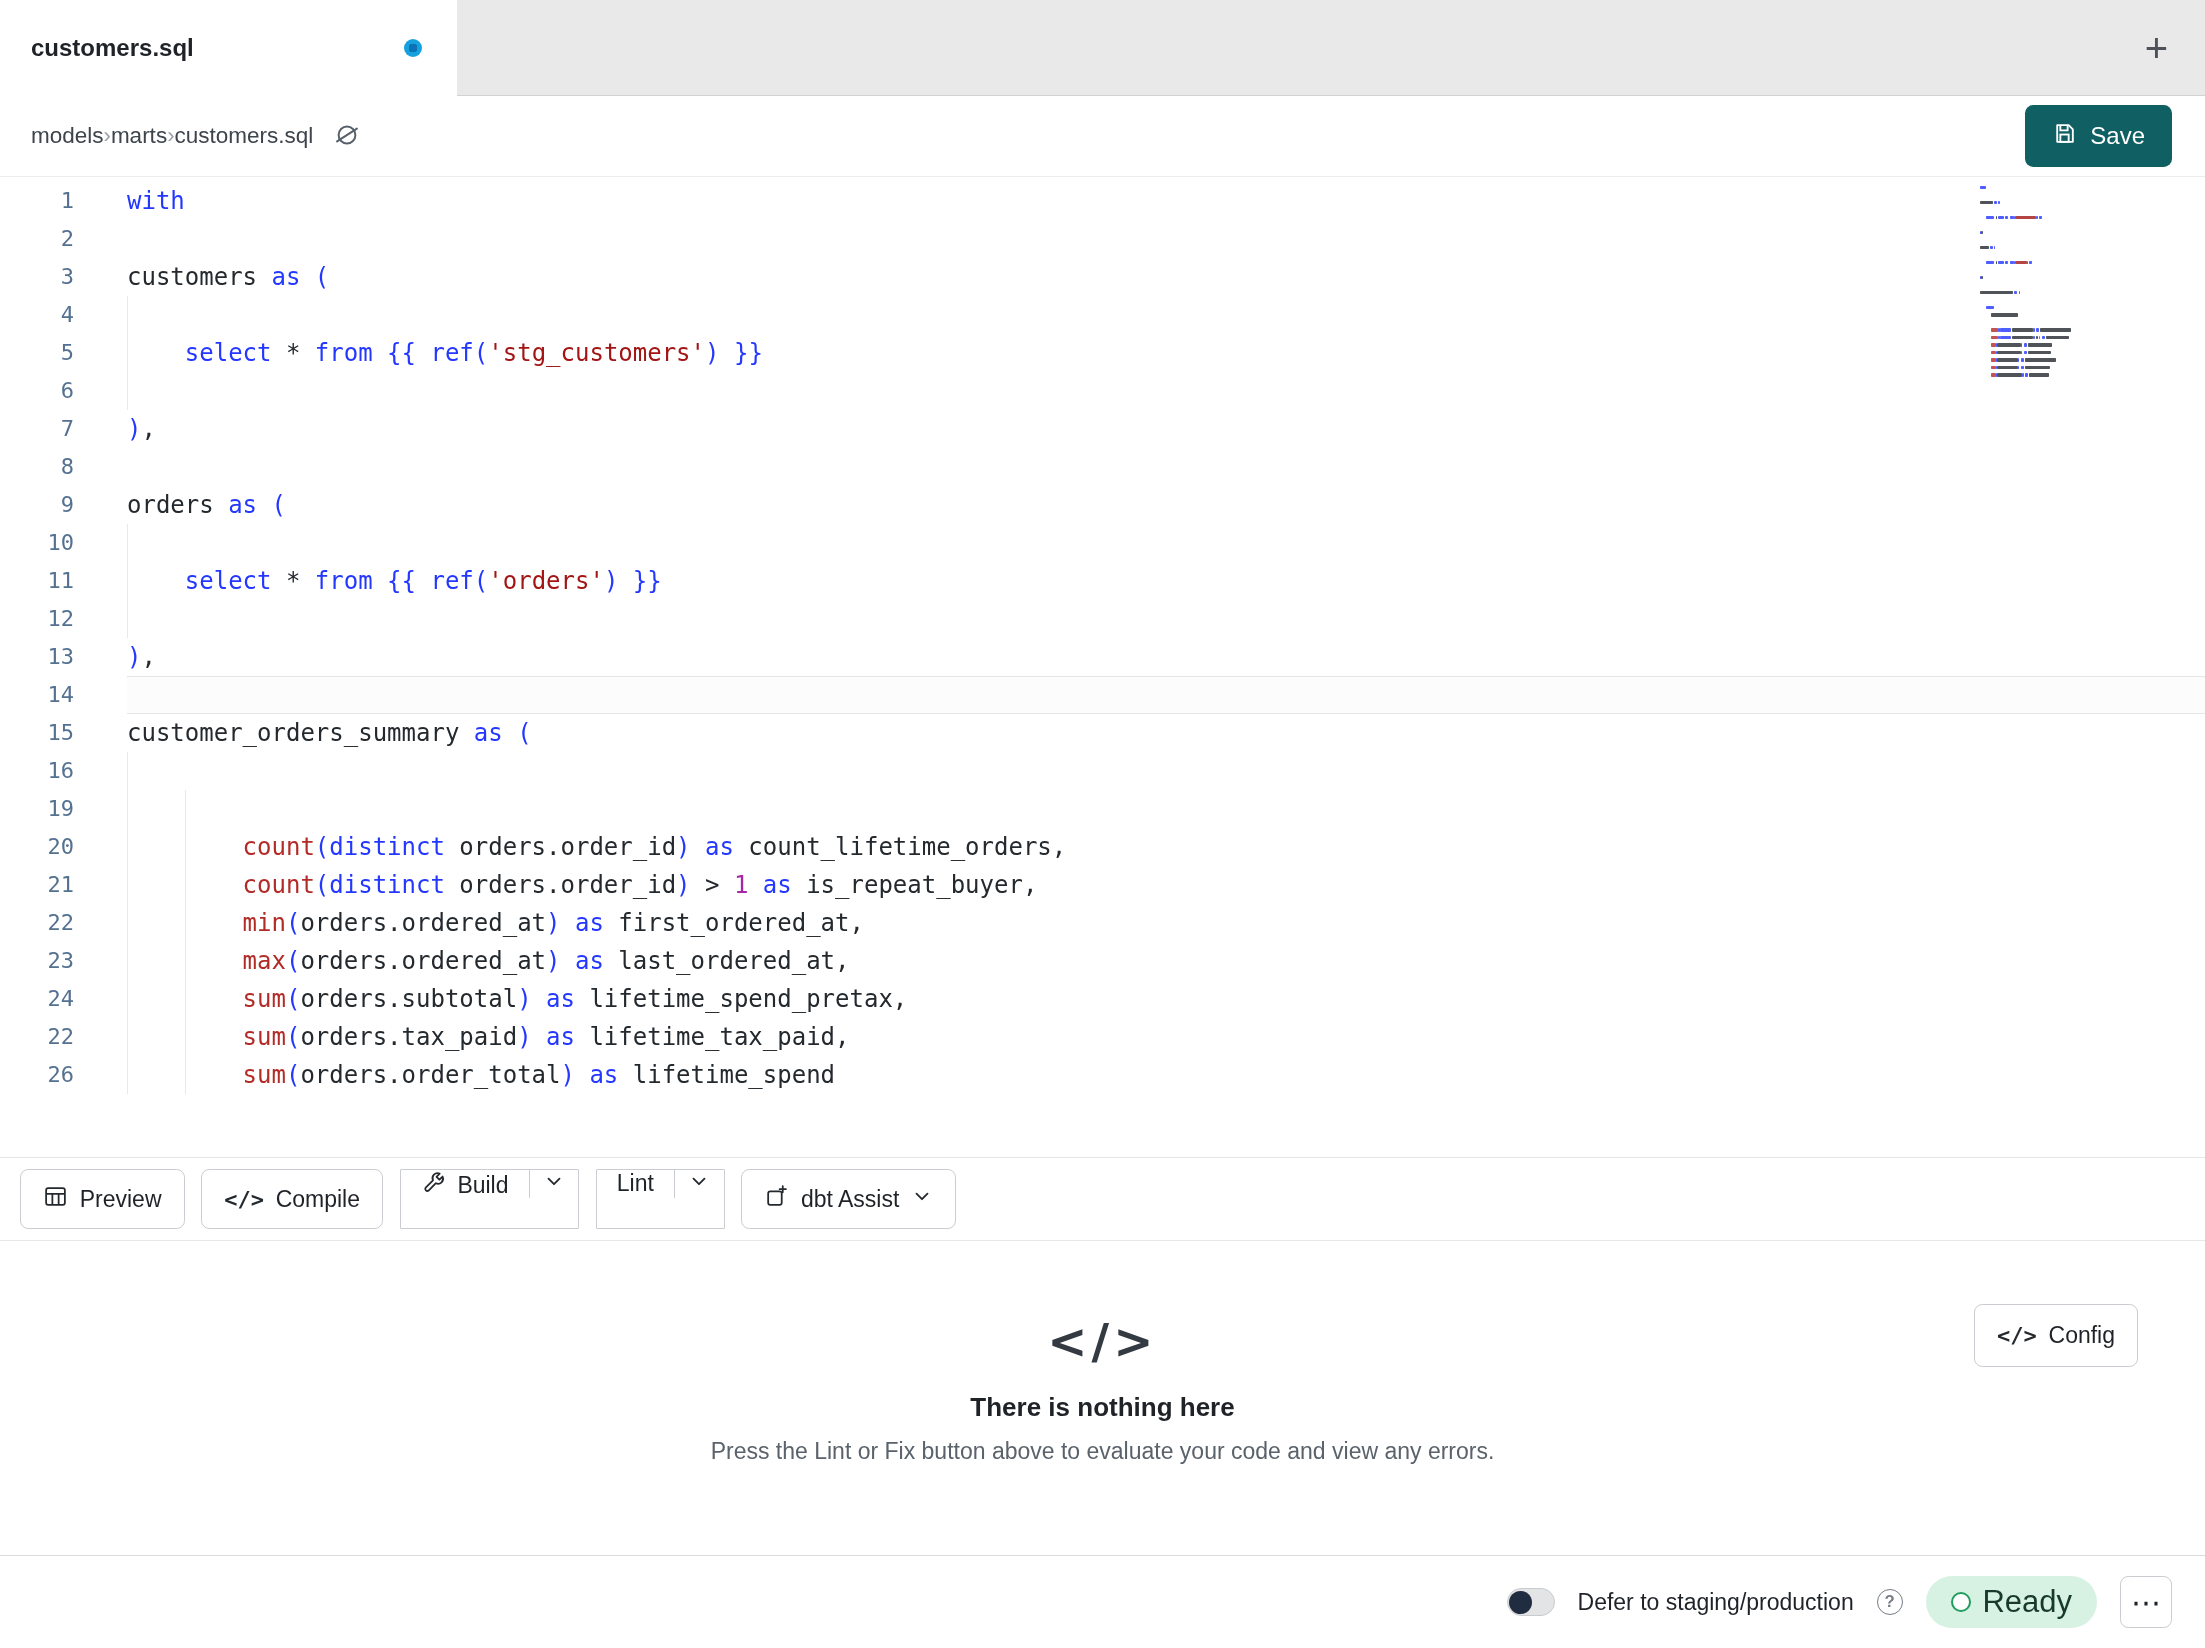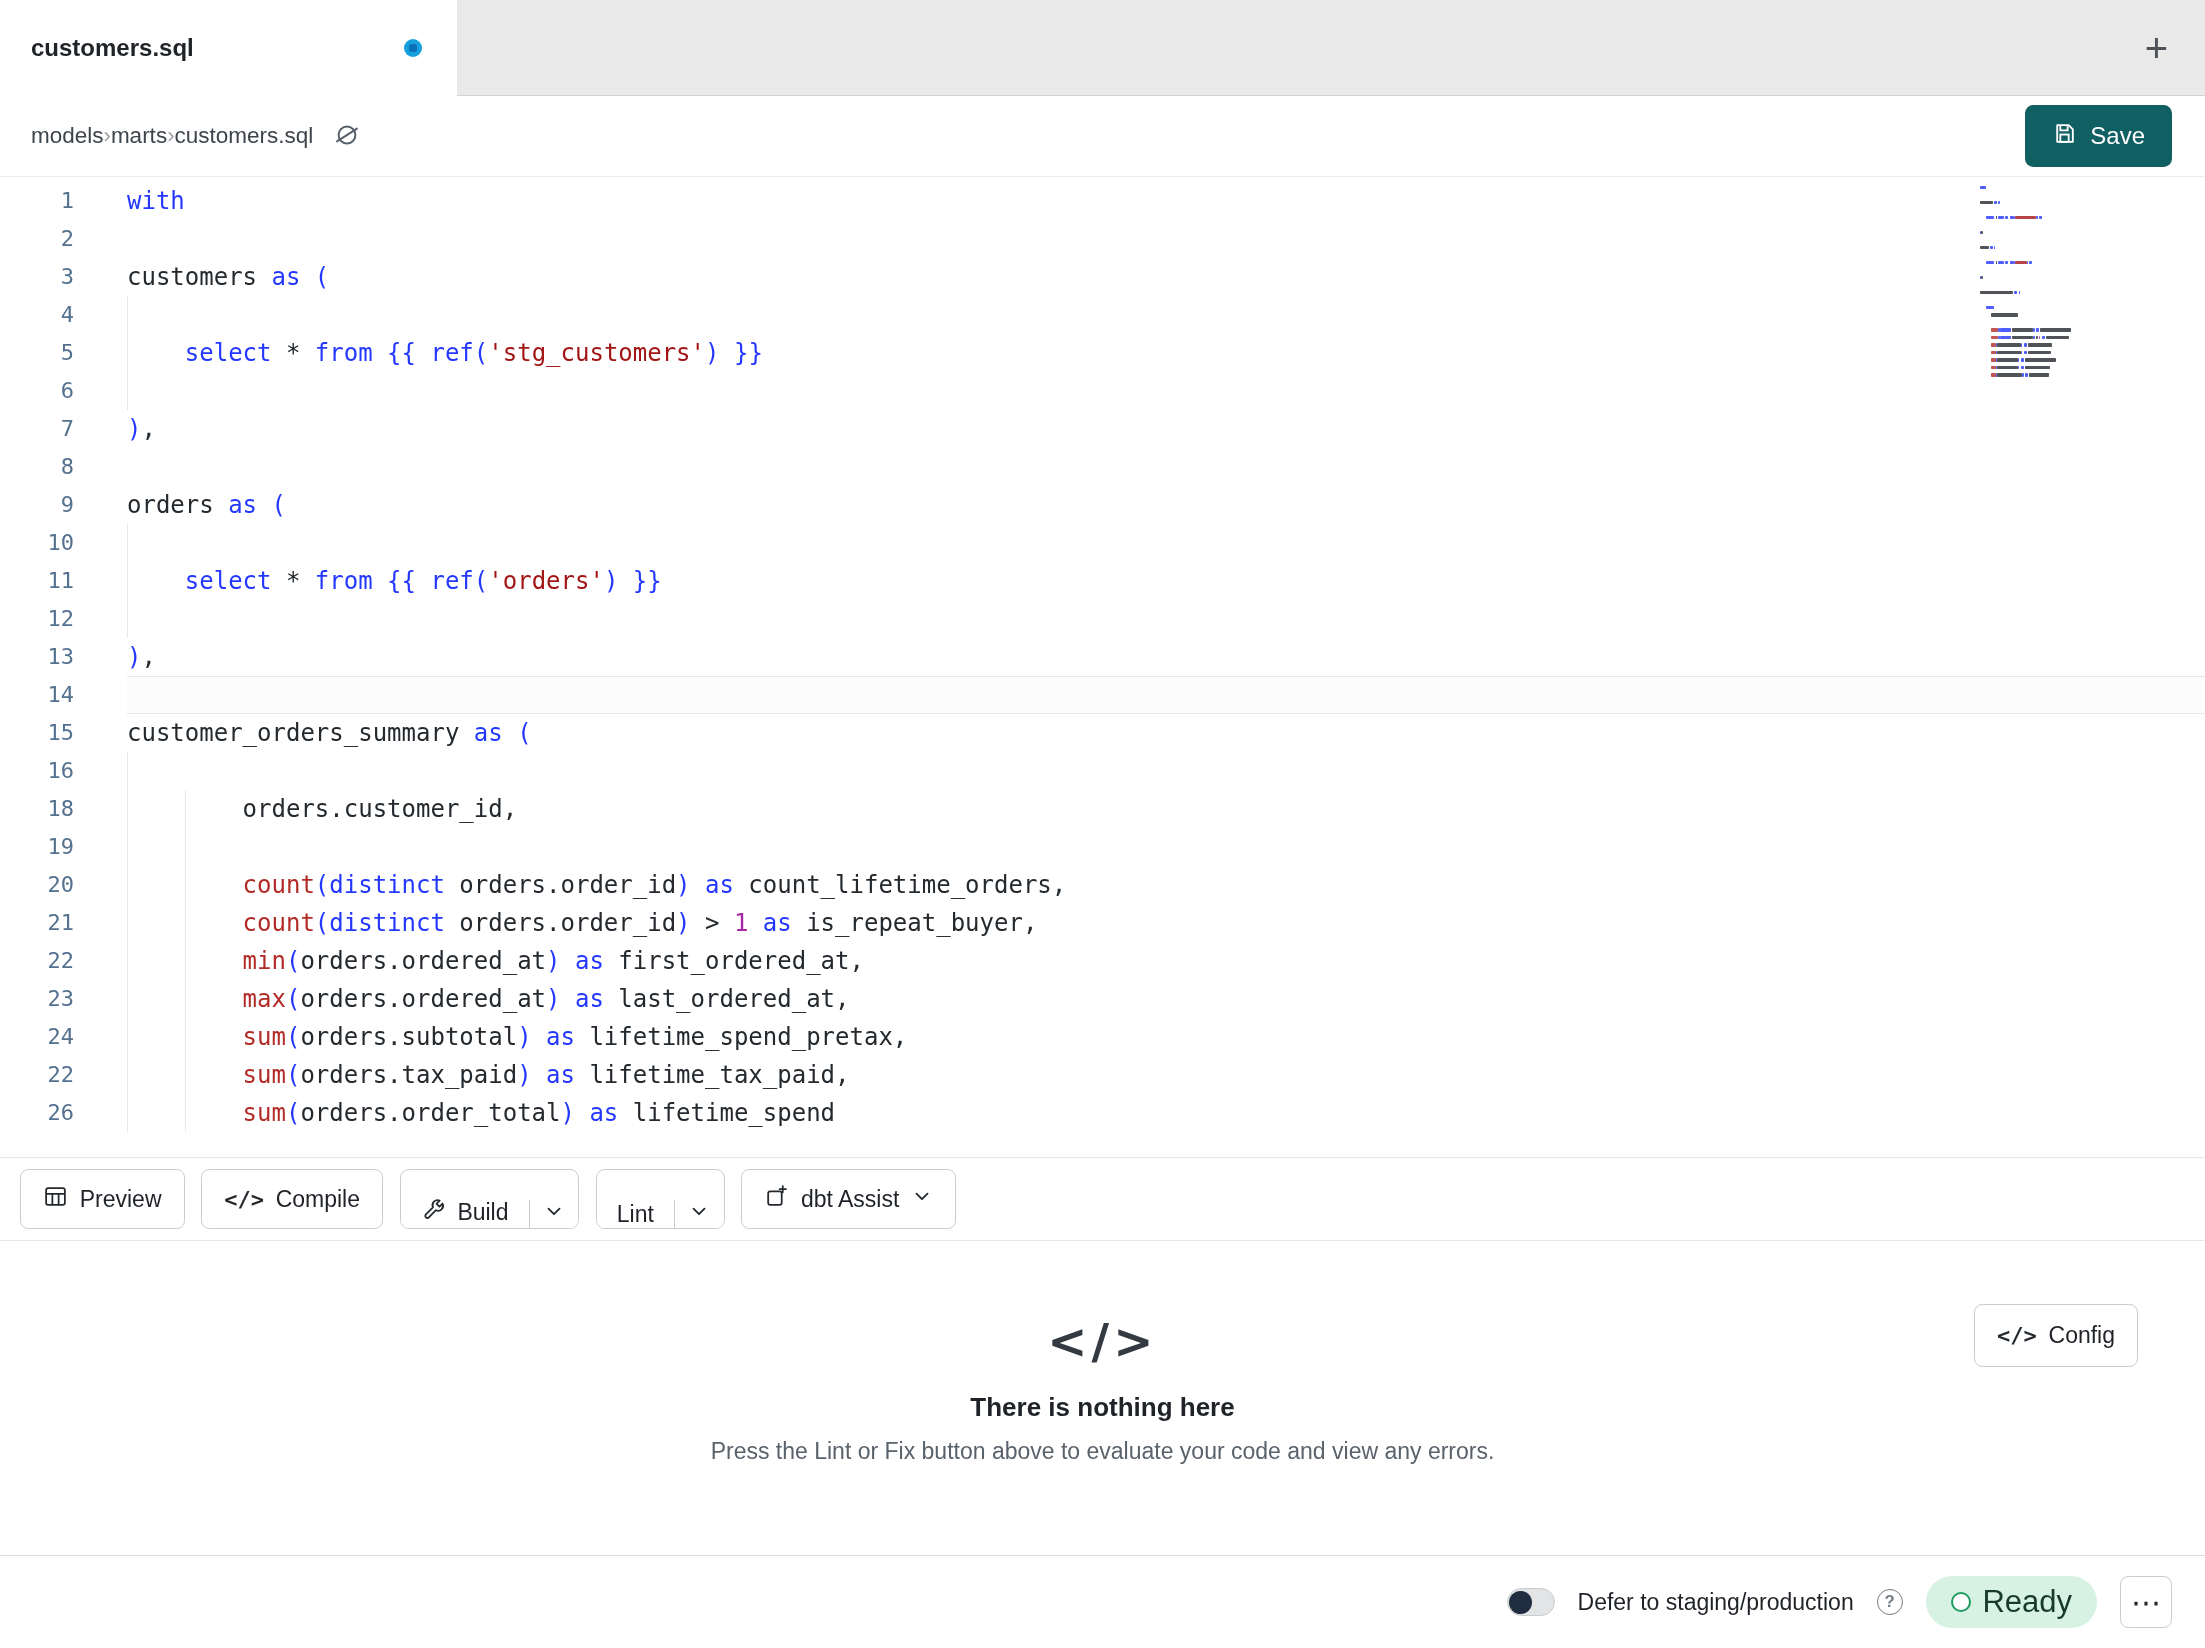--- a/index.html
+++ b/index.html
@@ -32,21 +32,21 @@
   .guide { position:absolute; top:0; bottom:0; width:0; border-left:0.8px solid #e9e9e9; }
   .line.active .code { background:#fcfcfc; box-shadow: inset 0 0.8px 0 #dedede, inset 0 -0.8px 0 #dedede; }
 
   .minimap { position:absolute; top:6.7px; right:98px; width:127px; cursor:pointer; }
   .mm-row { height:7.5px; display:flex; align-items:center; }
   .mm-row span { display:inline-block; height:3.3px; border-radius:0.8px; flex:none; opacity:.8; }
 
   
   .toolbar { flex:none; height:84px; display:flex; align-items:center; gap:16.7px; padding-left:20px; border-top:0.8px solid #e7e7e7; border-bottom:0.8px solid #e7e7e7; background:#fff; }
   .btn { display:flex; align-items:center; gap:11.7px; height:60px; border:1.7px solid #c9ccd0; border-radius:8.3px; background:#fff; font-size:23px; color:#1f2328; padding:0 22px; font-family:inherit; cursor:pointer; }
-  .btn-group { display:flex; align-items:flex-end; height:60px; border:1.7px solid #c9ccd0; border-radius:9px; overflow:hidden; background:#fff; }
+  .btn-group { display:flex; align-items:flex-start; height:60px; border:1.7px solid #c9ccd0; border-radius:1px; overflow:hidden; background:#fff; }
   .btn-group > button { border:none; background:#fff; display:flex; align-items:center; gap:11.7px; padding:0 20px; font-size:23px; color:#1f2328; font-family:inherit; cursor:pointer; }
   .btn-group > button + button { border-left:1.7px solid #c9ccd0; padding:0 13.3px; }
   .codeglyph { font-family:"DejaVu Sans Mono", monospace; font-weight:700; font-size:22px; color:#24292e; }
 
   .panel-tabs { margin-left:auto; display:flex; align-items:stretch; height:100%; gap:46px; padding-right:300px; }
   .ptab { display:flex; align-items:center; padding:0 20px; font-size:23px; color:#1f2328; cursor:pointer; }
   .ptab.active { box-shadow: inset 0 -4.2px 0 #6b7178; }
 
   
   .results { flex:none; height:314px; position:relative; background:#fff; }
@@ -167,24 +167,20 @@
           <span class="ln">14</span>
           <span class="code"></span>
         </div>
         <div class="line">
           <span class="ln">15</span>
           <span class="code"><span class="tk-txt">customer_orders_summary </span><span class="tk-kw">as</span><span class="tk-txt"> </span><span class="tk-paren">(</span></span>
         </div>
         <div class="line">
           <span class="ln">16</span>
           <span class="code"><span class="guide" style="left: 0ch;"></span></span>
-        </div>
-        <div class="line">
-          <span class="ln">18</span>
-          <span class="code"><span class="guide" style="left: 0ch;"></span><span class="guide" style="left: 4ch;"></span><span class="tk-txt">        orders.customer_id,</span></span>
         </div>
         <div class="line">
           <span class="ln">19</span>
           <span class="code"><span class="guide" style="left: 0ch;"></span><span class="guide" style="left: 4ch;"></span></span>
         </div>
         <div class="line">
           <span class="ln">20</span>
           <span class="code"><span class="guide" style="left: 0ch;"></span><span class="guide" style="left: 4ch;"></span><span class="tk-txt">        </span><span class="tk-fn">count</span><span class="tk-paren">(</span><span class="tk-kw">distinct</span><span class="tk-txt"> orders.order_id</span><span class="tk-paren">)</span><span class="tk-txt"> </span><span class="tk-kw">as</span><span class="tk-txt"> count_lifetime_orders,</span></span>
         </div>
         <div class="line">

